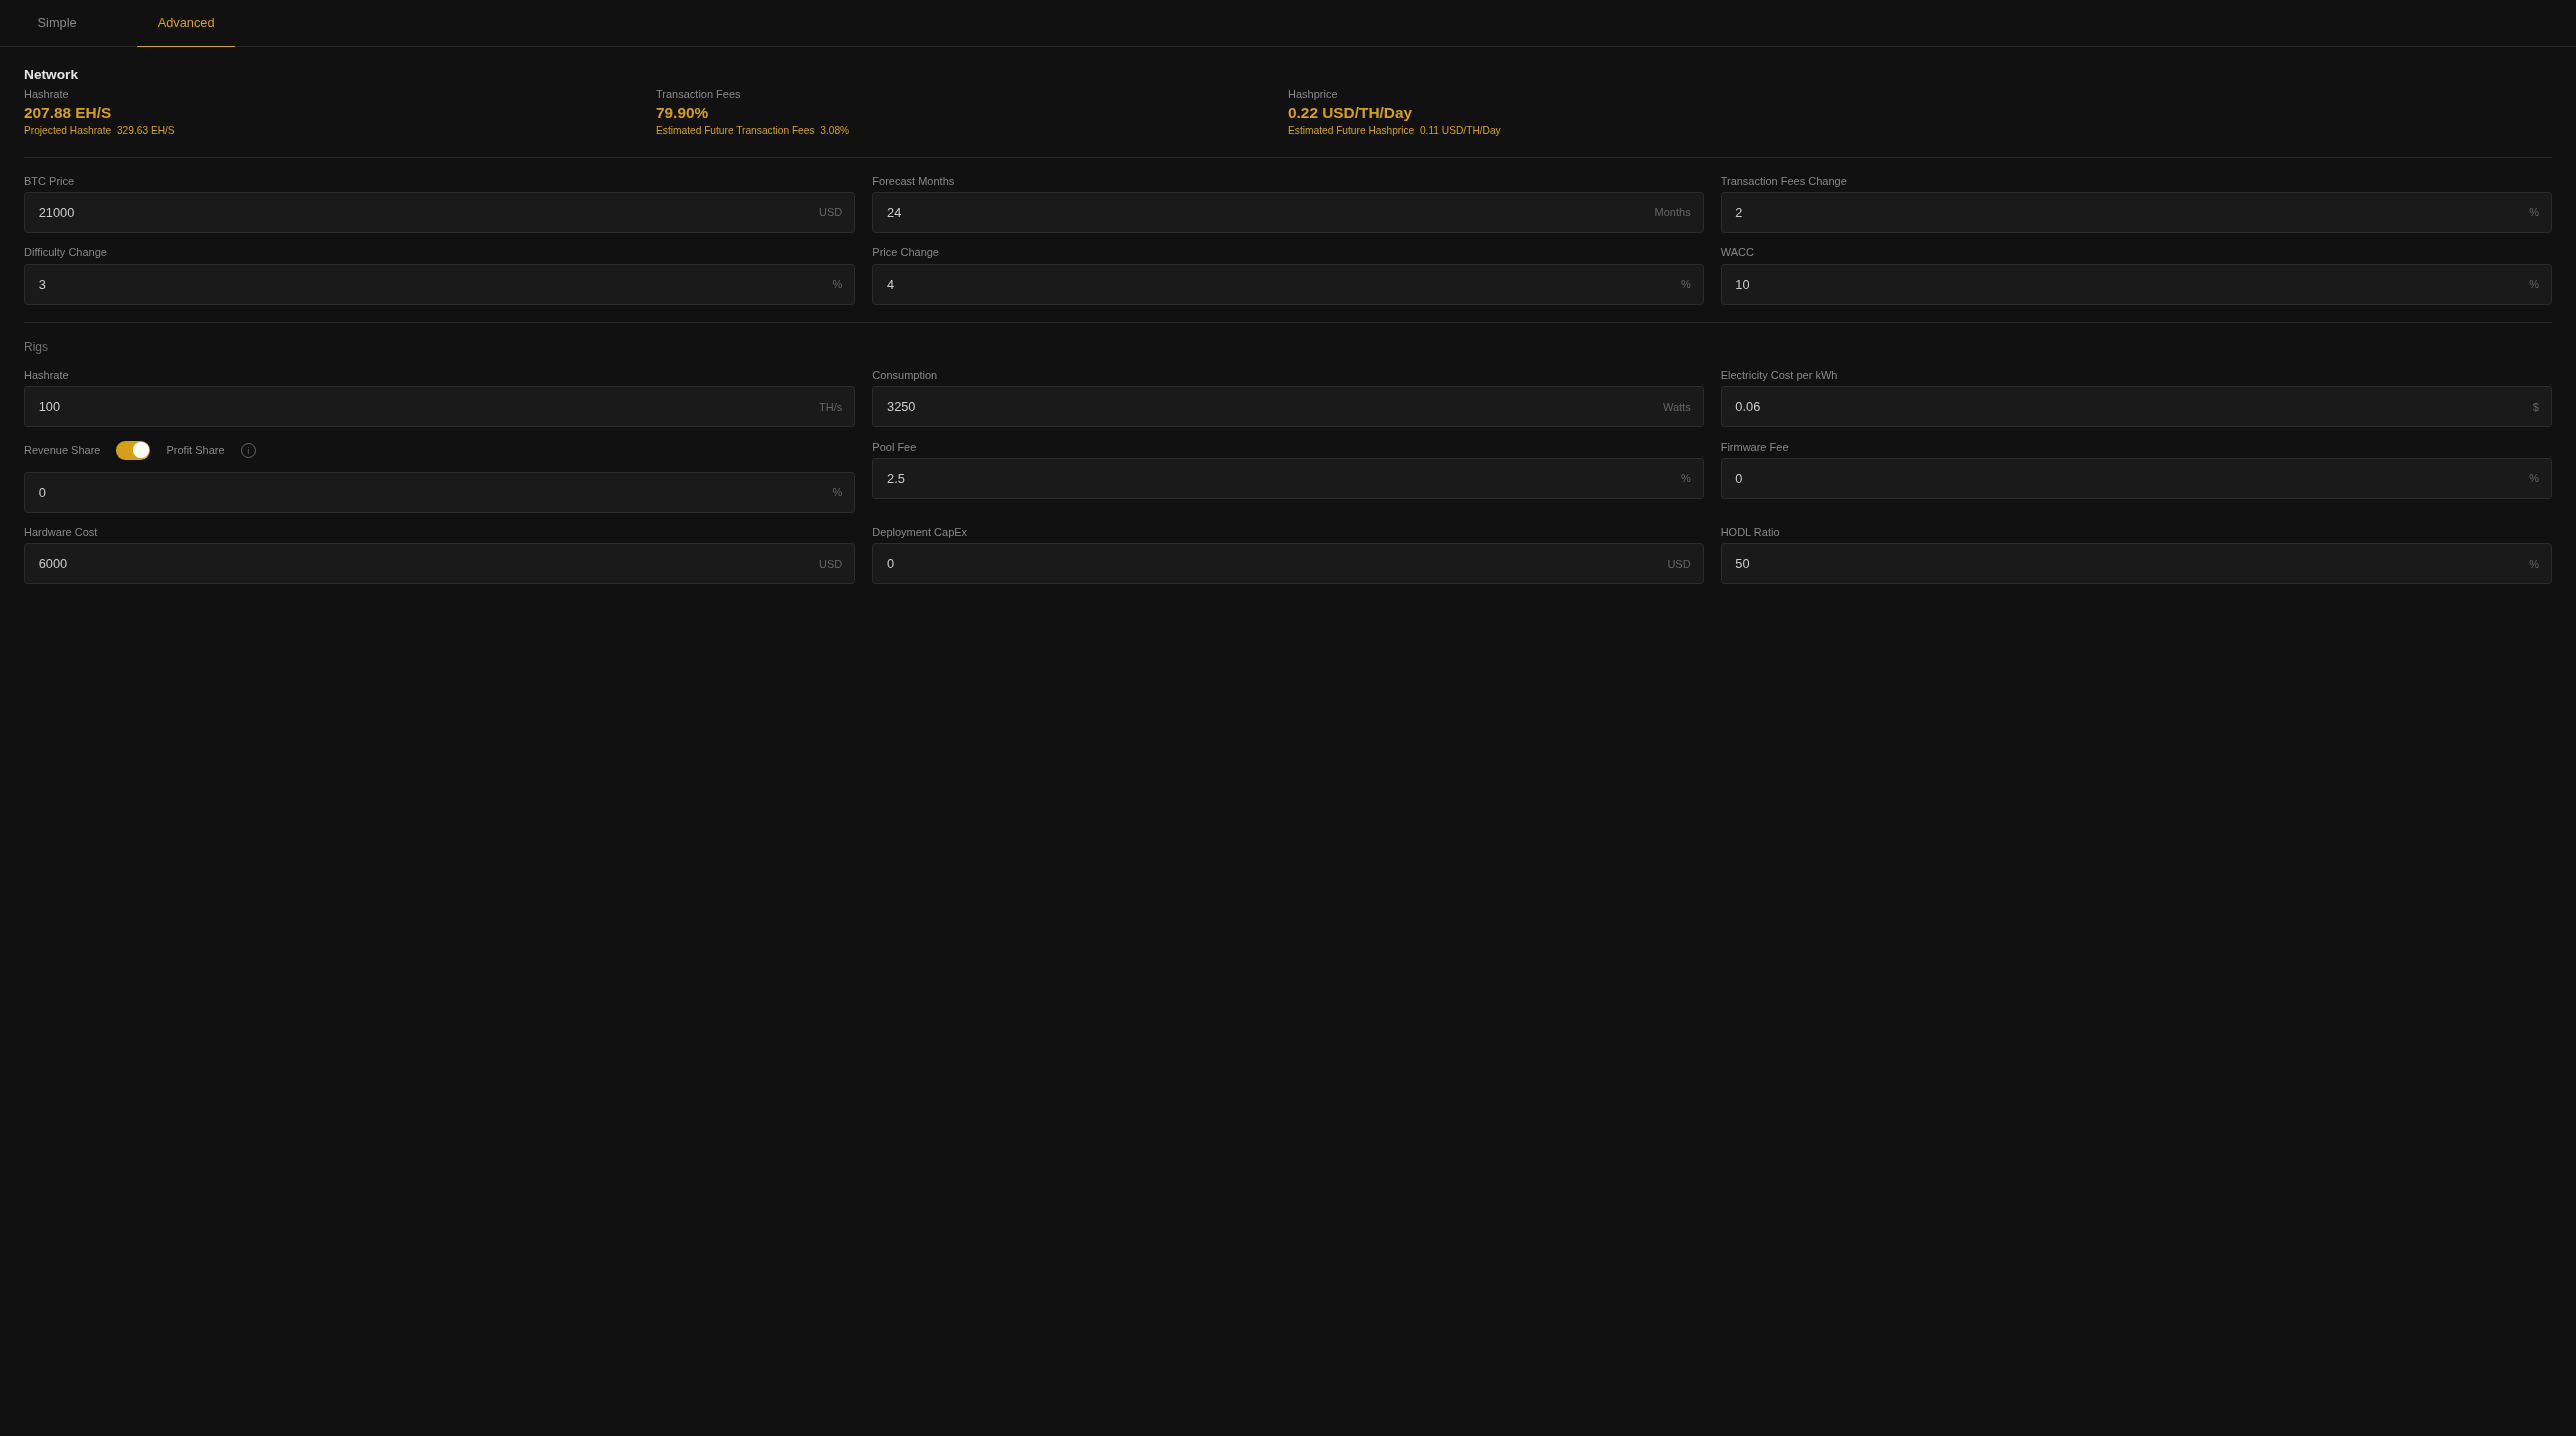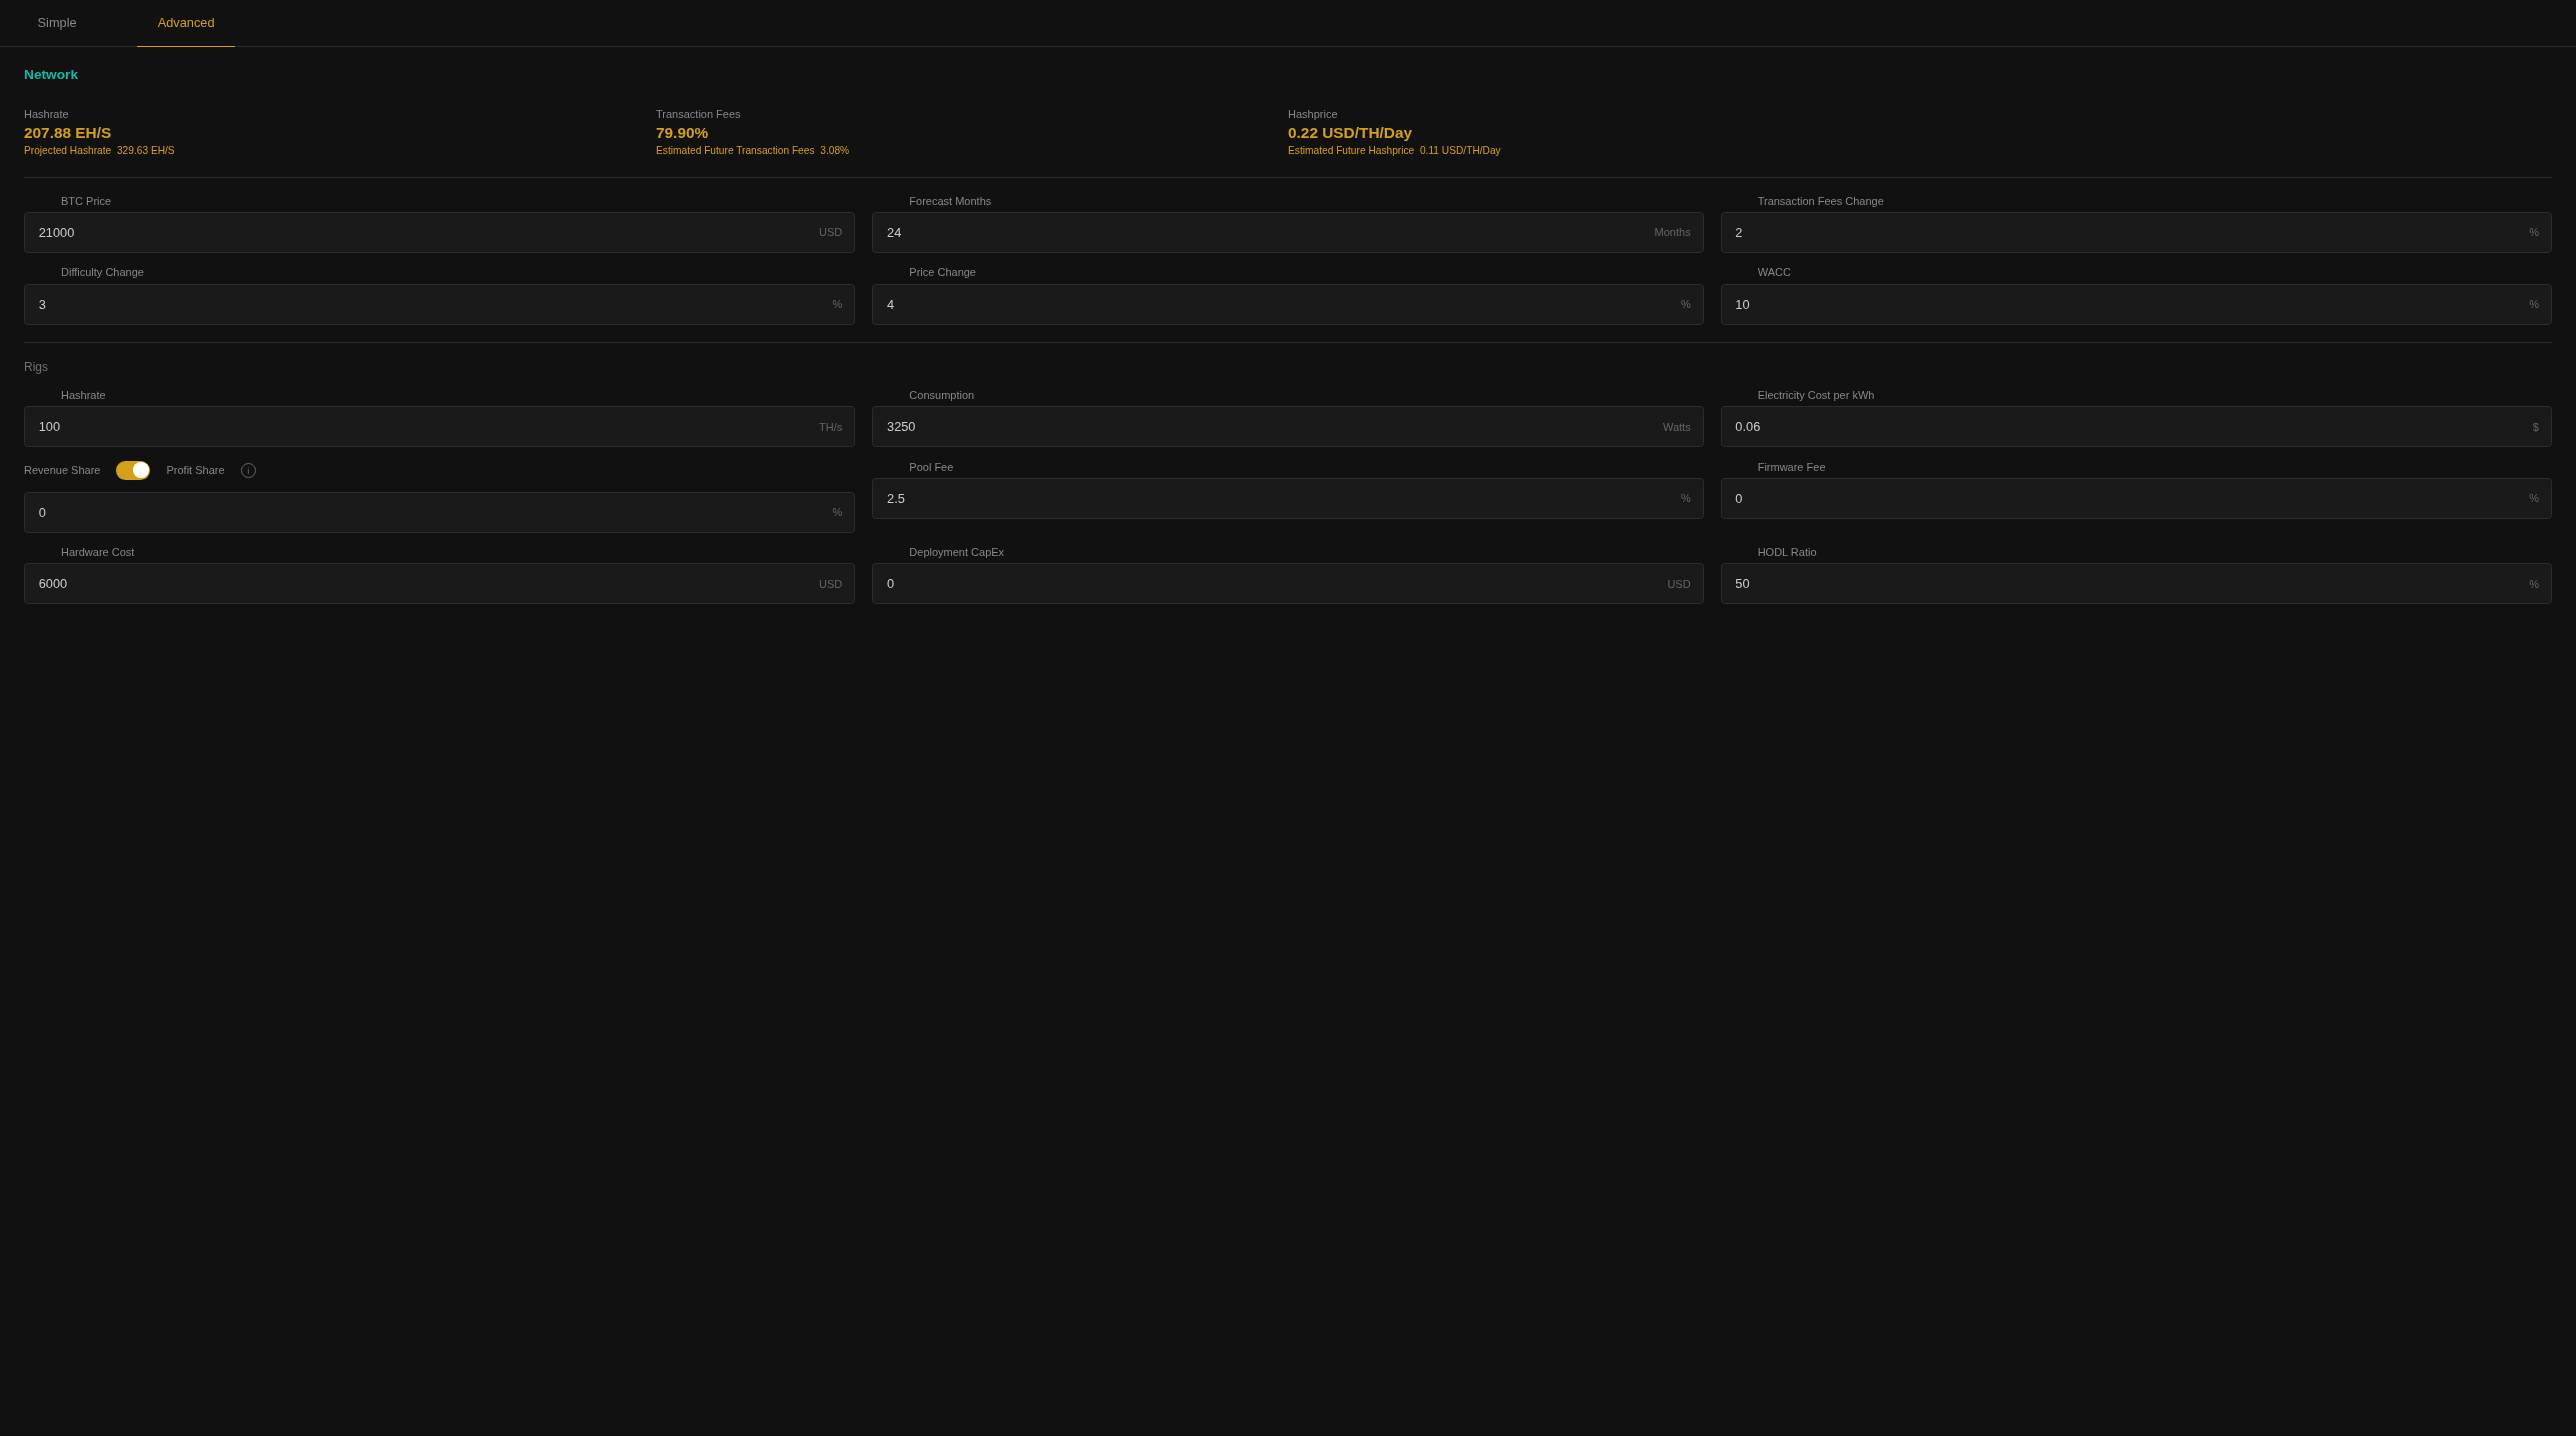--- a/index.html
+++ b/index.html
@@ -33,22 +33,22 @@
       border-bottom: 1.7px solid #d4a017;
     }
 
     .content {
       padding: 20.5px 24px;
     }
 
     .section-title {
       font-size: 13.7px;
       font-weight: 600;
-      color: #14b8a6;
-      margin-bottom: 26px;
+      color: #e5e5e5;
+      margin-bottom: 6px;
     }
 
     .network-grid {
       display: grid;
       grid-template-columns: repeat(4, 1fr);
       gap: 0;
       margin-bottom: 20.5px;
     }
 
     .network-item {
@@ -91,21 +91,20 @@
 
     .field-group {
       display: flex;
       flex-direction: column;
       gap: 5.1px;
     }
 
     .field-label {
       font-size: 11px;
       color: #888;
-      margin-left: 37px;
     }
 
     .field-input-wrap {
       position: relative;
       display: flex;
       align-items: center;
       background: #1a1a1a;
       border: 0.9px solid #2d2d2d;
       border-radius: 3.4px;
     }

